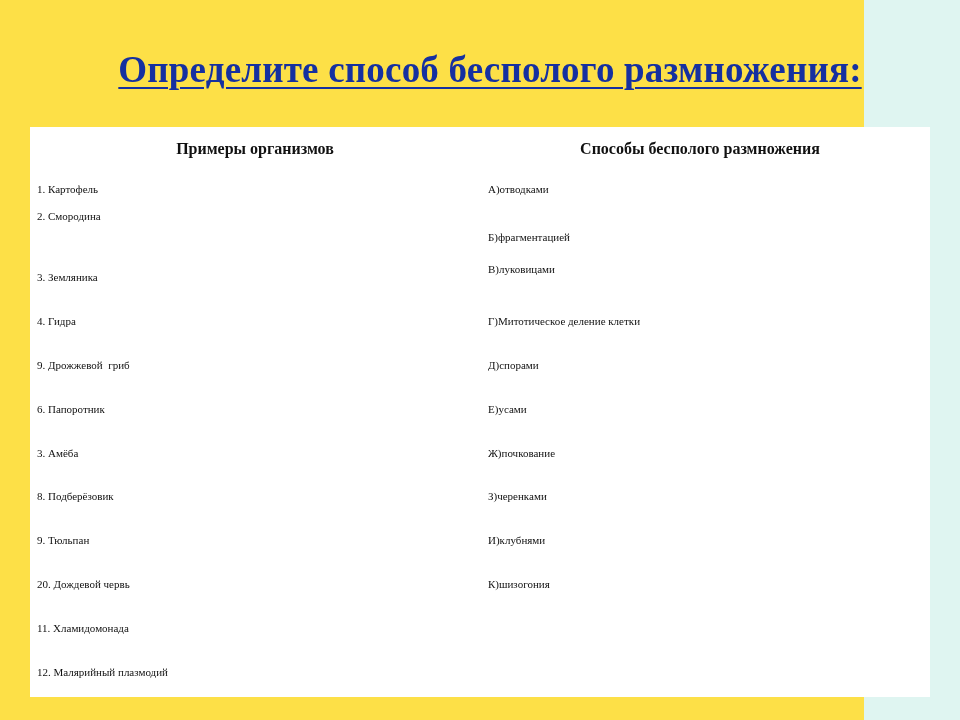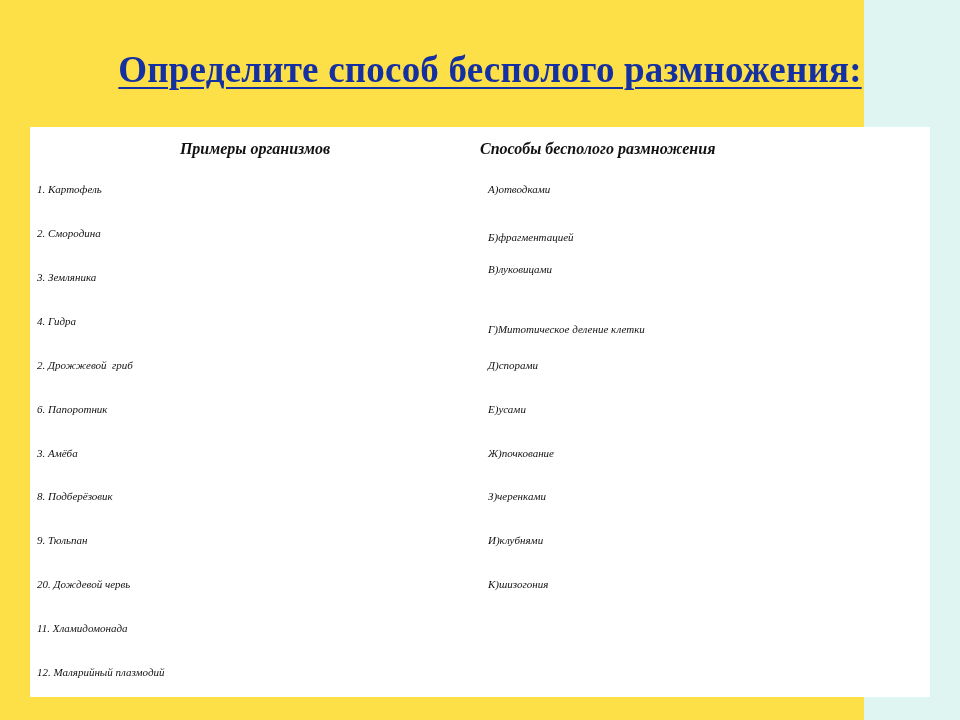--- a/index.html
+++ b/index.html
@@ -31,77 +31,76 @@
       text-underline-offset: 5px;
       letter-spacing: 0.2px;
     }
     .panel {
       position: absolute;
       left: 30px;
       top: 127px;
       width: 900px;
       height: 570px;
       background: #ffffff;
-      font-style: italic;
     }
     .col {
       position: absolute;
       top: 0;
     }
     .col-left { left: 0; width: 450px; }
     .col-right { left: 450px; width: 450px; }
     .col-header {
       position: absolute;
       top: 13px;
       left: 0;
       width: 100%;
       font-size: 16px;
       font-weight: bold;
       color: #111;
     }
     .col-left .col-header { text-align: center; }
-    .col-right .col-header { text-align: left; left: 0; width: 440px; padding-left: 0; }
+    .col-right .col-header { text-align: center; left: 0; width: 440px; padding-left: 0; }
     .row {
       position: absolute;
       left: 7px;
       font-size: 11px;
       color: #111;
       white-space: pre;
     }
     .col-right .row { left: 8px; }
   </style>
 </head>
 <body>
 
 <div class="slide">
   <div class="title">Определите способ бесполого размножения:</div>
 
   <div class="panel">
     <div class="col col-left">
       <div class="col-header">Примеры организмов</div>
       <div class="row" style="top:56px">1. Картофель</div>
-      <div class="row" style="top:100px">2. Смородина</div>
+      <div class="row" style="top:83px">2. Смородина</div>
       <div class="row" style="top:144px">3. Земляника</div>
       <div class="row" style="top:188px">4. Гидра</div>
-      <div class="row" style="top:232px">2. Дрожжевой  гриб</div>
+      <div class="row" style="top:232px">9. Дрожжевой  гриб</div>
       <div class="row" style="top:276px">6. Папоротник</div>
       <div class="row" style="top:320px">3. Амёба</div>
       <div class="row" style="top:363px">8. Подберёзовик</div>
       <div class="row" style="top:407px">9. Тюльпан</div>
       <div class="row" style="top:451px">20. Дождевой червь</div>
       <div class="row" style="top:495px">11. Хламидомонада</div>
       <div class="row" style="top:539px">12. Малярийный плазмодий</div>
     </div>
 
     <div class="col col-right">
       <div class="col-header">Способы бесполого размножения</div>
       <div class="row" style="top:56px">А)отводками</div>
       <div class="row" style="top:104px">Б)фрагментацией</div>
       <div class="row" style="top:136px">В)луковицами</div>
-      <div class="row" style="top:196px">Г)Митотическое деление клетки</div>
+      <div class="row" style="top:188px">Г)Митотическое деление клетки</div>
       <div class="row" style="top:232px">Д)спорами</div>
       <div class="row" style="top:276px">Е)усами</div>
       <div class="row" style="top:320px">Ж)почкование</div>
       <div class="row" style="top:363px">З)черенками</div>
       <div class="row" style="top:407px">И)клубнями</div>
       <div class="row" style="top:451px">К)шизогония</div>
     </div>
   </div>
 </div>
 

